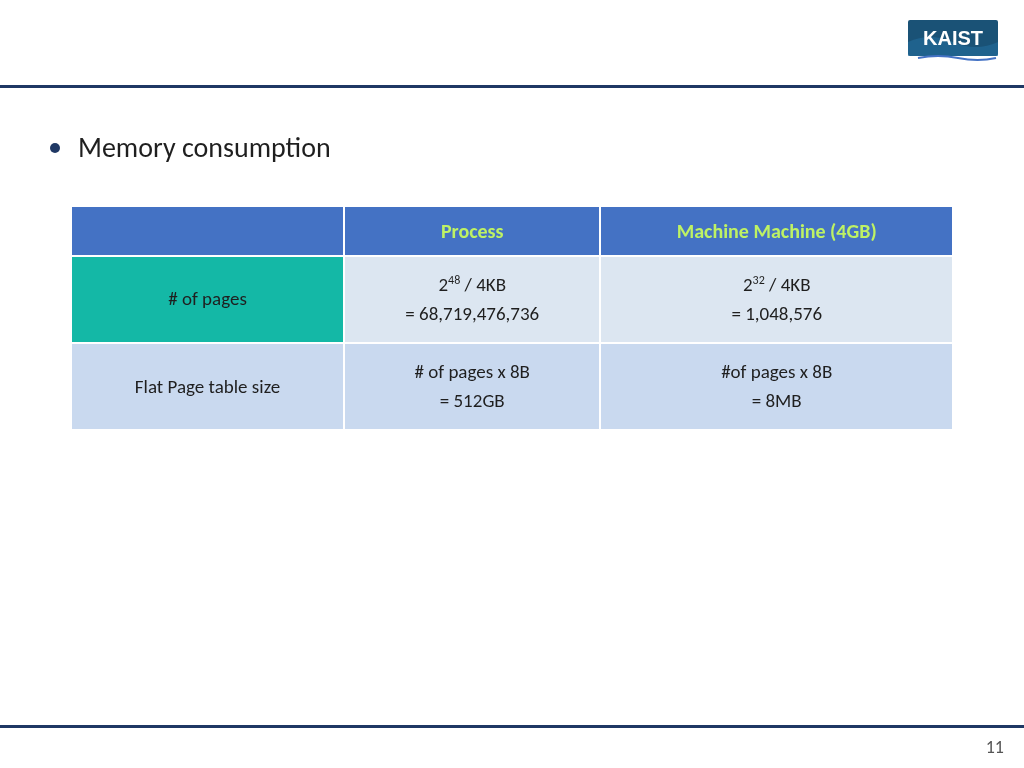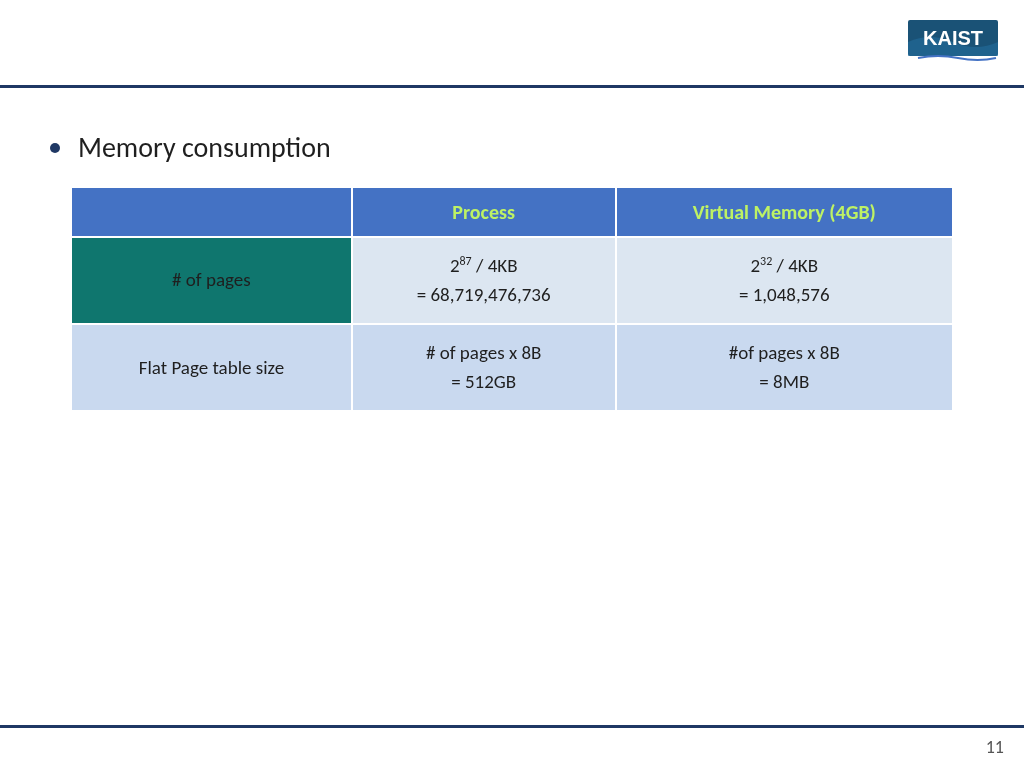--- a/index.html
+++ b/index.html
@@ -74,21 +74,21 @@
       position: absolute;
       top: 100px;
       left: 50px;
       right: 50px;
       bottom: 60px;
     }
 
     
     .bullet-section {
       margin-top: 30px;
-      margin-bottom: 21px;
+      margin-bottom: 40px;
       display: flex;
       align-items: center;
       text-align: center;
     }
 
     .bullet-dot {
       width: 10px;
       height: 10px;
       background: #1f3864;
       border-radius: 50%;
@@ -143,21 +143,21 @@
       padding: 14px 20px;
       text-align: center;
       color: #1f1f1f;
       border: 2px solid #ffffff;
       line-height: 1.5;
     }
 
     tbody td:first-child {
       color: #1f1f1f;
       font-size: 19px;
-      background: #0f766e;
+      background: #14b8a6;
     }
 
     tbody tr:nth-child(even) td:first-child {
       background: #c9d9ef;
     }
 
     sup {
       font-size: 12px;
     }
 
@@ -198,28 +198,28 @@
       <div class="bullet-dot"></div>
       <span class="bullet-text">Memory consumption</span>
     </div>
 
     <div class="table-container">
       <table>
         <thead>
           <tr>
             <th></th>
             <th>Process</th>
-            <th>Virtual Memory (4GB)</th>
+            <th>Machine Machine (4GB)</th>
           </tr>
         </thead>
         <tbody>
           <tr>
             <td># of pages</td>
             <td>
-              2<sup>87</sup> / 4KB<br>= 68,719,476,736
+              2<sup>48</sup> / 4KB<br>= 68,719,476,736
             </td>
             <td>
               2<sup>32</sup> / 4KB<br>= 1,048,576
             </td>
           </tr>
           <tr>
             <td>Flat Page table size</td>
             <td>
               # of pages x 8B<br>= 512GB
             </td>

